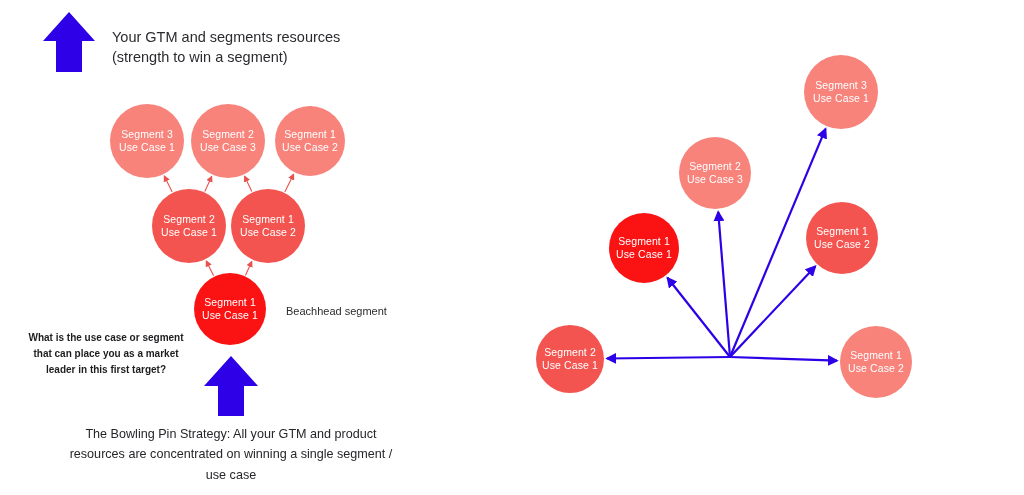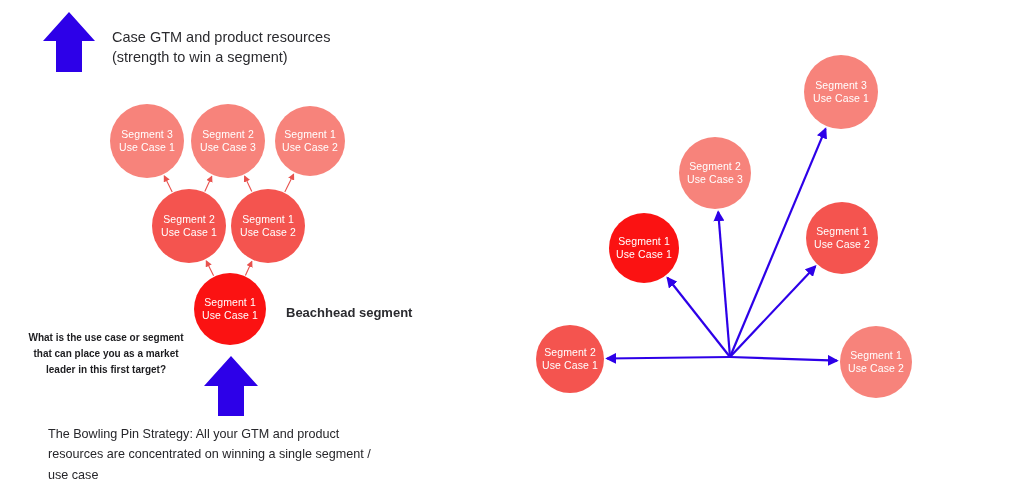--- a/index.html
+++ b/index.html
@@ -62,27 +62,27 @@
     font-weight: 400;
   }
   .txt-question {
     font-size: 10px;
     line-height: 1.62;
     font-weight: 700;
     text-align: center;
     color: #1d1d20;
   }
   .txt-beachhead {
-    font-size: 13px;
-    font-weight: 700;
+    font-size: 11px;
+    font-weight: 400;
   }
   .txt-caption {
     font-size: 12.6px;
     line-height: 1.62;
-    text-align: left;
+    text-align: center;
     font-weight: 400;
     color: #26262a;
   }
 </style>
 </head>
 <body>
 
 <div id="canvas">
 
   <svg id="edges" viewBox="0 0 1024 495" xmlns="http://www.w3.org/2000/svg">
@@ -111,21 +111,21 @@
         <line x1="730.0" y1="357.0" x2="837.0" y2="360.7" stroke="#2d00e8" stroke-width="2.2" stroke-linecap="butt" marker-end="url(#ah-blue)"></line>
       </g>
   </svg>
 
   <div class="block-arrow" style="left:42px; top:11px; width:54px; height:62px;">
     <svg width="54" height="62" viewBox="0 0 54 62" xmlns="http://www.w3.org/2000/svg">
       <polygon points="27,1 53,30 40,30 40,61 14,61 14,30 1,30" fill="#2d00e8"></polygon>
     </svg>
   </div>
 
-  <div class="txt txt-head" style="left:112px; top:26px;">Case GTM and product resources</div>
+  <div class="txt txt-head" style="left:112px; top:26px;">Your GTM and segments resources</div>
   <div class="txt txt-head" style="left:112px; top:46px;">(strength to win a segment)</div>
 
   <div class="txt txt-beachhead" style="left:286px; top:305px;">Beachhead segment</div>
 
   <div class="txt txt-question" style="left:20px; top:330px; width:172px;">What is the use case or segment
 that can place you as a market
 leader in this first target?</div>
 
   <div class="block-arrow" style="left:203px; top:355px; width:56px; height:62px;">
     <svg width="56" height="62" viewBox="0 0 56 62" xmlns="http://www.w3.org/2000/svg">

